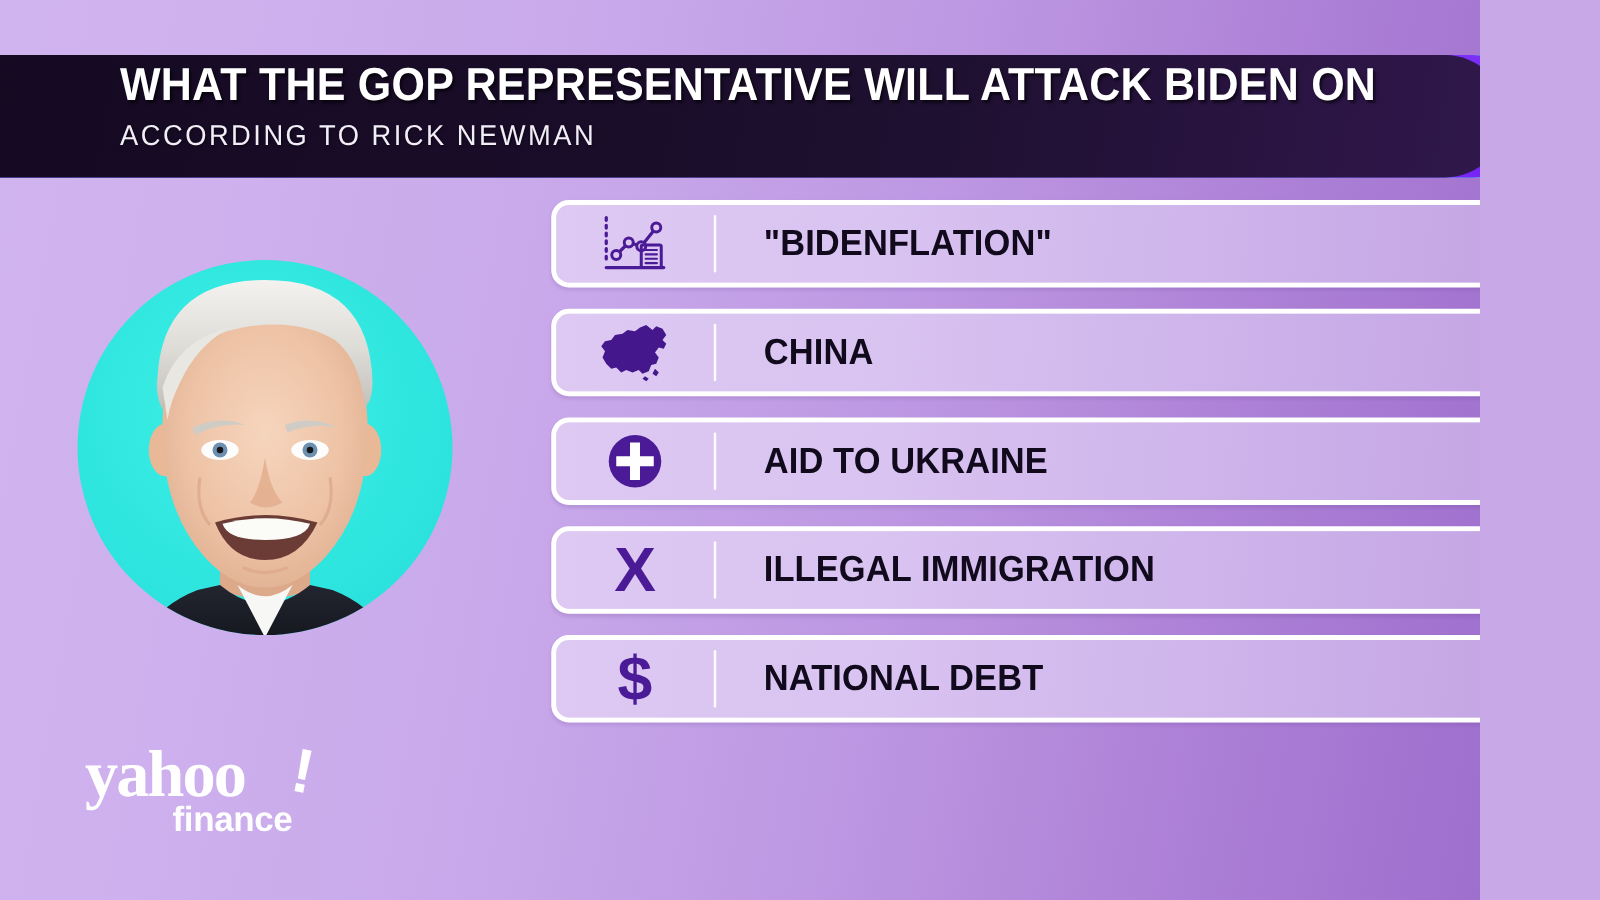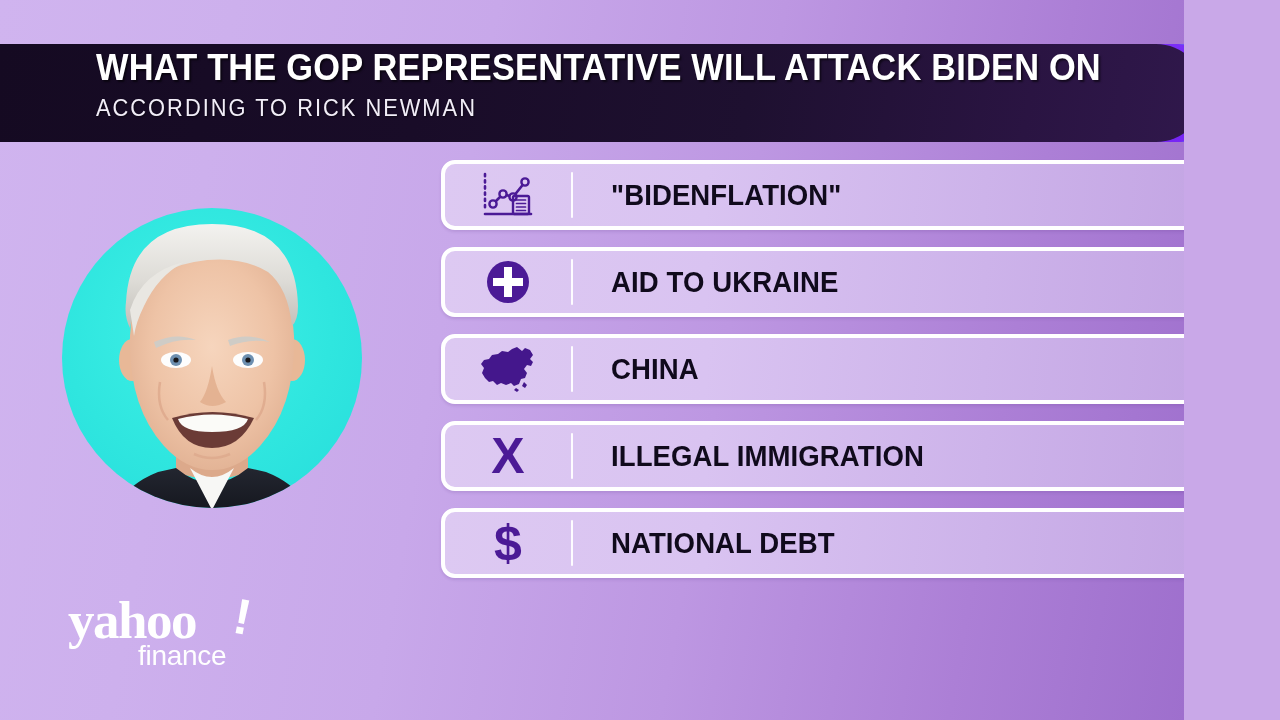--- a/index.html
+++ b/index.html
@@ -143,21 +143,21 @@
     font-weight: bold;
     transform: rotate(11deg);
   }
   #yf-sub {
     position: absolute;
     left: 70px;
     top: 49px;
     color: #ffffff;
     font-size: 28px;
     line-height: 30px;
-    font-weight: normal;
+    font-weight: bold;
     letter-spacing: -0.3px;
   }
 
   
   #attack-list {
     position: absolute;
     left: 441px;
     top: 160px;
     width: 756px;
   }
@@ -304,43 +304,43 @@
           </g>
         </svg>
       </div>
       <div class="pill-divider"></div>
       <div class="pill-label">"BIDENFLATION"</div>
     </div>
 
 
     <div class="pill">
       <div class="pill-icon">
-        <svg width="46" height="46" viewBox="0 0 46 46">
-          <circle cx="23" cy="23" r="21" fill="#4b1a96"></circle>
-          <path d="M19 8 H27 V19 H38 V27 H27 V38 H19 V27 H8 V19 H19 Z" fill="#ffffff"></path>
-        </svg>
-      </div>
-      <div class="pill-divider"></div>
-      <div class="pill-label">AID TO UKRAINE</div>
-    </div>
-
-    <div class="pill">
-      <div class="pill-icon">
         <svg width="62" height="48" viewBox="0 0 62 48">
           <path fill="#44178c" d="M40 2 L45 6 L48 3 L53 5 L56 10 L53 14 L56 17 L54 21 L50 20 L47 24 L50 28 L48 33 L44 34 L42 39 L37 41 L34 38 L29 40 L24 38 L20 40 L16 36 L12 37 L8 33 L5 28 L7 23 L4 19 L7 15 L12 14 L15 10 L21 9 L25 6 L31 7 L35 4 Z"></path>
           <path fill="#44178c" d="M47 37 L50 40 L48 43 L45 41 Z"></path>
           <path fill="#44178c" d="M39 43 L42 45 L40 47 L37 45 Z"></path>
         </svg>
       </div>
       <div class="pill-divider"></div>
       <div class="pill-label">CHINA</div>
     </div>
 
     <div class="pill">
       <div class="pill-icon">
+        <svg width="46" height="46" viewBox="0 0 46 46">
+          <circle cx="23" cy="23" r="21" fill="#4b1a96"></circle>
+          <path d="M19 8 H27 V19 H38 V27 H27 V38 H19 V27 H8 V19 H19 Z" fill="#ffffff"></path>
+        </svg>
+      </div>
+      <div class="pill-divider"></div>
+      <div class="pill-label">AID TO UKRAINE</div>
+    </div>
+
+    <div class="pill">
+      <div class="pill-icon">
         <span class="glyph-icon x-glyph">X</span>
       </div>
       <div class="pill-divider"></div>
       <div class="pill-label">ILLEGAL IMMIGRATION</div>
     </div>
 
     <div class="pill">
       <div class="pill-icon">
         <span class="glyph-icon dollar-glyph">$</span>
       </div>

